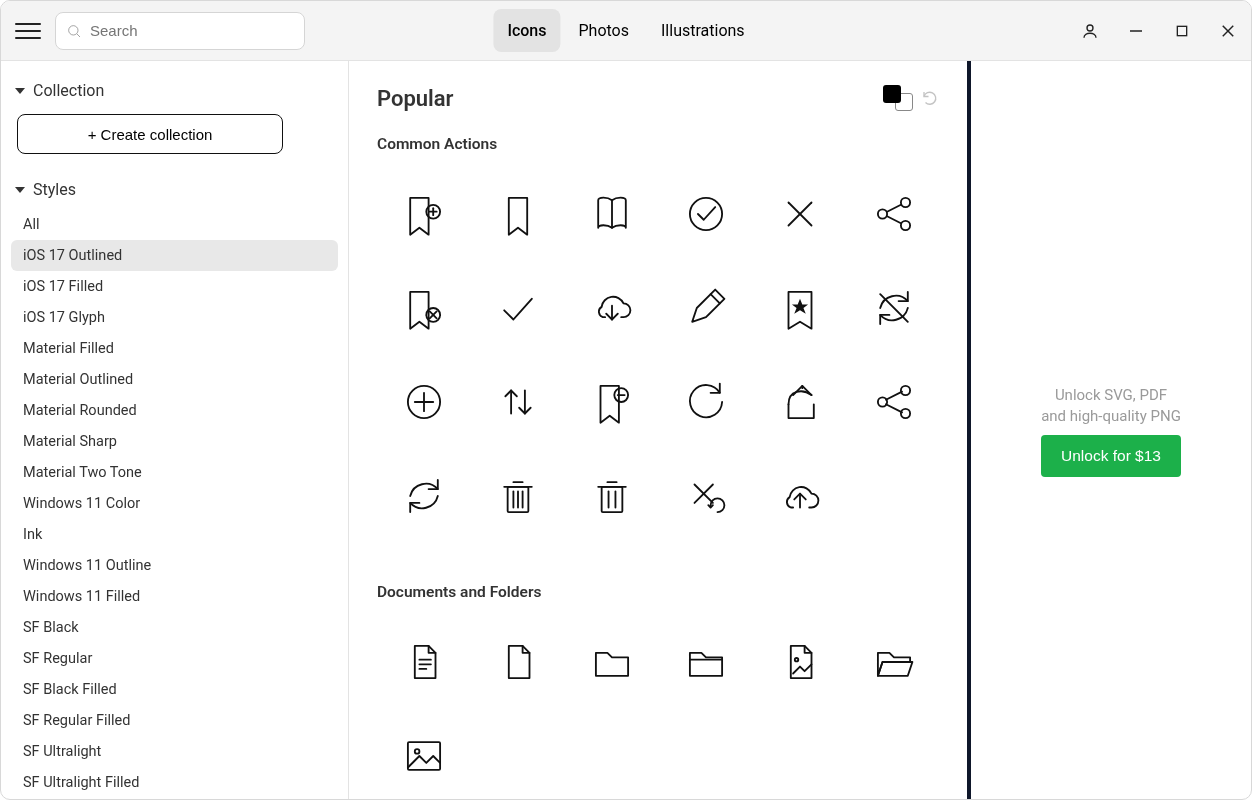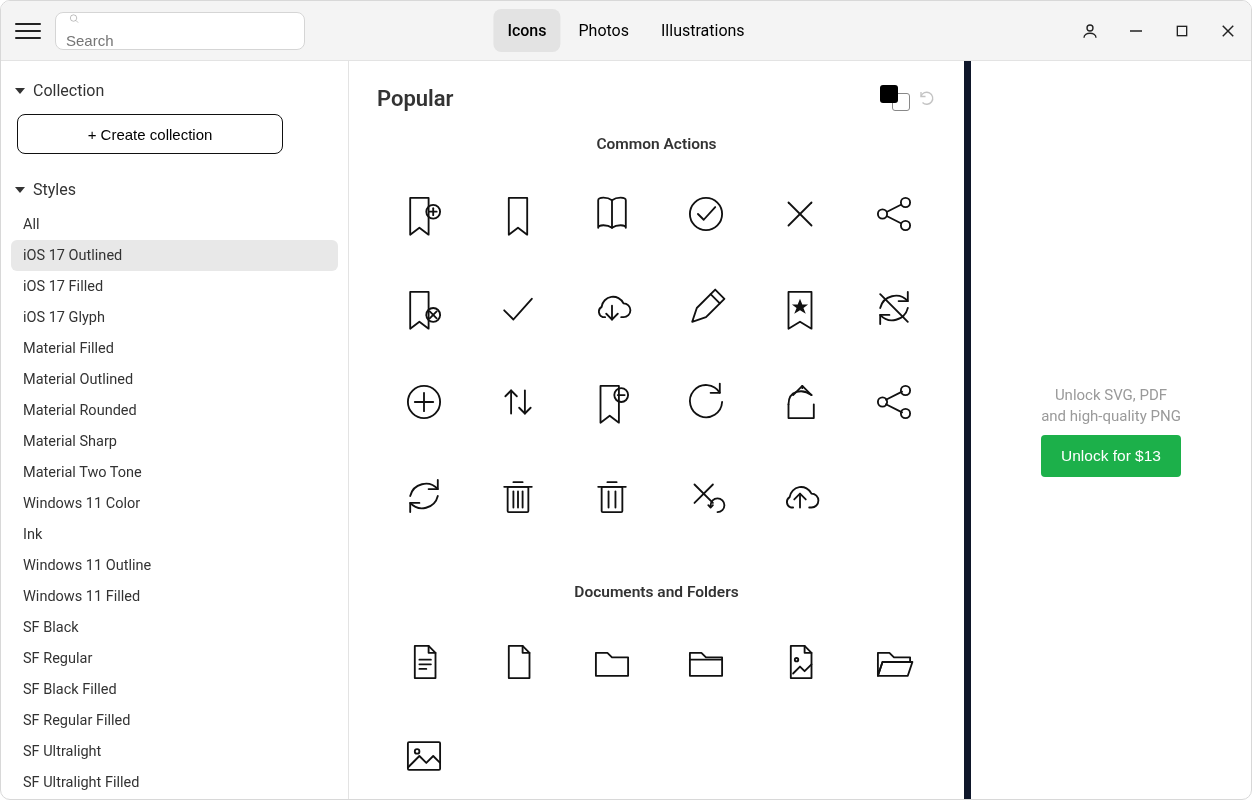--- a/index.html
+++ b/index.html
@@ -28,24 +28,23 @@
     display: flex; flex-direction: column; justify-content: center; gap: 5px;
     cursor: pointer;
     margin-right: 14px;
   }
   .hamburger span { display:block; height:2px; background:#222; border-radius:1px; }
   .search-wrap {
     width: 250px; height: 38px;
     background: #fff;
     border: 1px solid #d5d5d5;
     border-radius: 8px;
-    display: flex; align-items: flex-start;
+    display: flex; align-items: center;
     padding: 0 10px;
     gap: 8px;
-    flex-direction: column;
   }
   .search-wrap svg { width:16px; height:16px; stroke:#777; }
   .search-wrap input {
     border:none; outline:none; flex:1; font-size:15px; color:#555; background:transparent;
   }
   .nav-tabs {
     position:absolute; left:50%; transform:translateX(-50%);
     display:flex; gap:4px;
   }
   .nav-tab {
@@ -76,22 +75,22 @@
     margin: 4px 6px 22px 6px;
   }
   .style-list { display:flex; flex-direction:column; }
   .style-item {
     padding:7px 12px; border-radius:6px; font-size:14.5px; color:#333; cursor:pointer;
   }
   .style-item.active { background:#e8e8e8; }
 
   
   .main {
-    flex:1; border-right:7px solid #0f172a;
-    padding:24px 28px 0 28px; overflow-y:auto; position:relative;text-align:center;
+    flex:1; border-right:4px solid #0f172a;
+    padding:24px 28px 0 28px; overflow-y:auto; position:relative;
   }
   .main-head { display:flex; align-items:center; justify-content:space-between; margin-bottom:24px; }
   .main-title { font-size:22px; font-weight:600; color:#333; }
   .color-toggle { display:flex; align-items:center; gap:8px; }
   .color-stack { position:relative; width:30px; height:26px; cursor:pointer;}
   .color-stack .front { position:absolute; top:0; left:0; width:18px; height:18px; background:#000; border-radius:3px; }
   .color-stack .back  { position:absolute; bottom:0; right:0; width:18px; height:18px; background:#fff; border:1px solid #888; border-radius:3px; }
   .reset-ic { width:18px; height:18px; opacity:.35; cursor:pointer;}
 
   .sec-title { font-size:15.5px; font-weight:600; color:#333; margin:10px 0 14px 0;}

